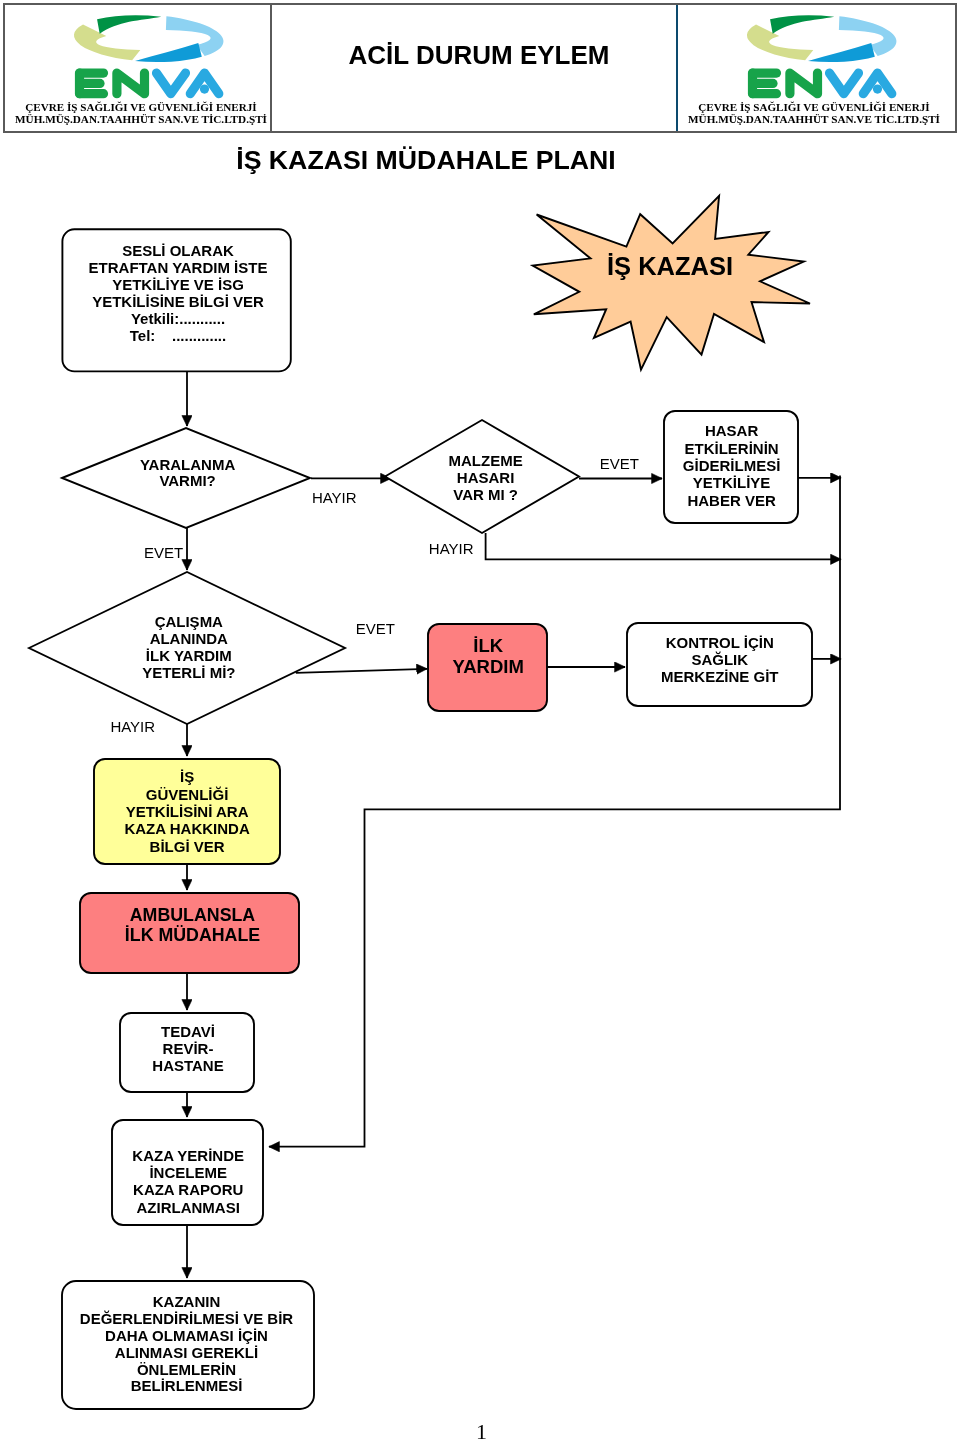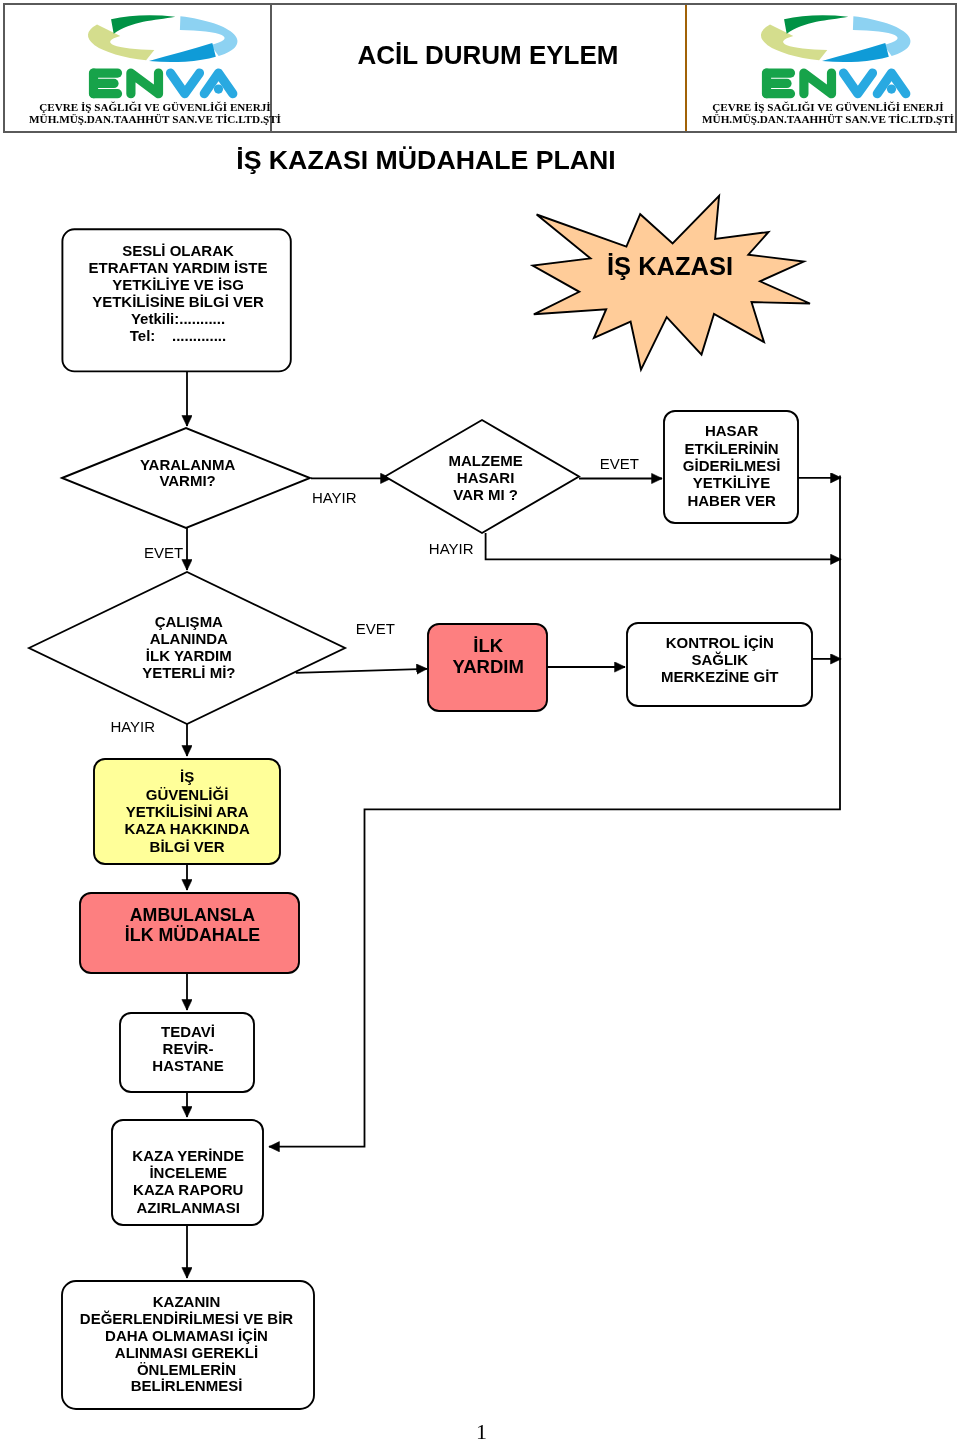--- a/index.html
+++ b/index.html
@@ -6,24 +6,24 @@
   html,body{margin:0;padding:0;background:#ffffff;}
   body{width:960px;height:1442px;position:relative;
        font-family:"Liberation Sans",sans-serif;}
   .page{position:absolute;left:0;top:0;width:960px;height:1442px;overflow:hidden;background:#fff;}
 
   
   .hdr{position:absolute;left:3px;top:3px;width:954px;height:130px;box-sizing:border-box;
        border:2px solid #5a5a5a;}
   .hdr-cell{position:absolute;top:0;height:126px;box-sizing:border-box;}
   .hdr-c1{left:0;width:267px;border-right:2px solid #5a5a5a;}
-  .hdr-c2{left:267px;width:406px;border-right:2px solid #a16207;margin-left:9px;}
+  .hdr-c2{left:267px;width:406px;border-right:2px solid #0c4a6e;}
   .hdr-c3{left:673px;width:283px;}
 
-  .logo-wrap{position:absolute;left:16px;top:0;width:100%;height:100%;}
+  .logo-wrap{position:absolute;left:2px;top:0;width:100%;height:100%;}
 
   
   .doc-title{position:absolute;left:5px;top:36px;width:100%;text-align:center;font-weight:bold;
              color:#000;font-size:26px;line-height:29.5px;}
   .doc-sub{position:absolute;left:0;top:145px;width:852px;text-align:center;font-weight:bold;
            color:#000;font-size:26.7px;}
 
   
   .pagenum{position:absolute;left:476px;top:1419px;font-family:"Liberation Serif",serif;
            font-size:22px;color:#000;}

